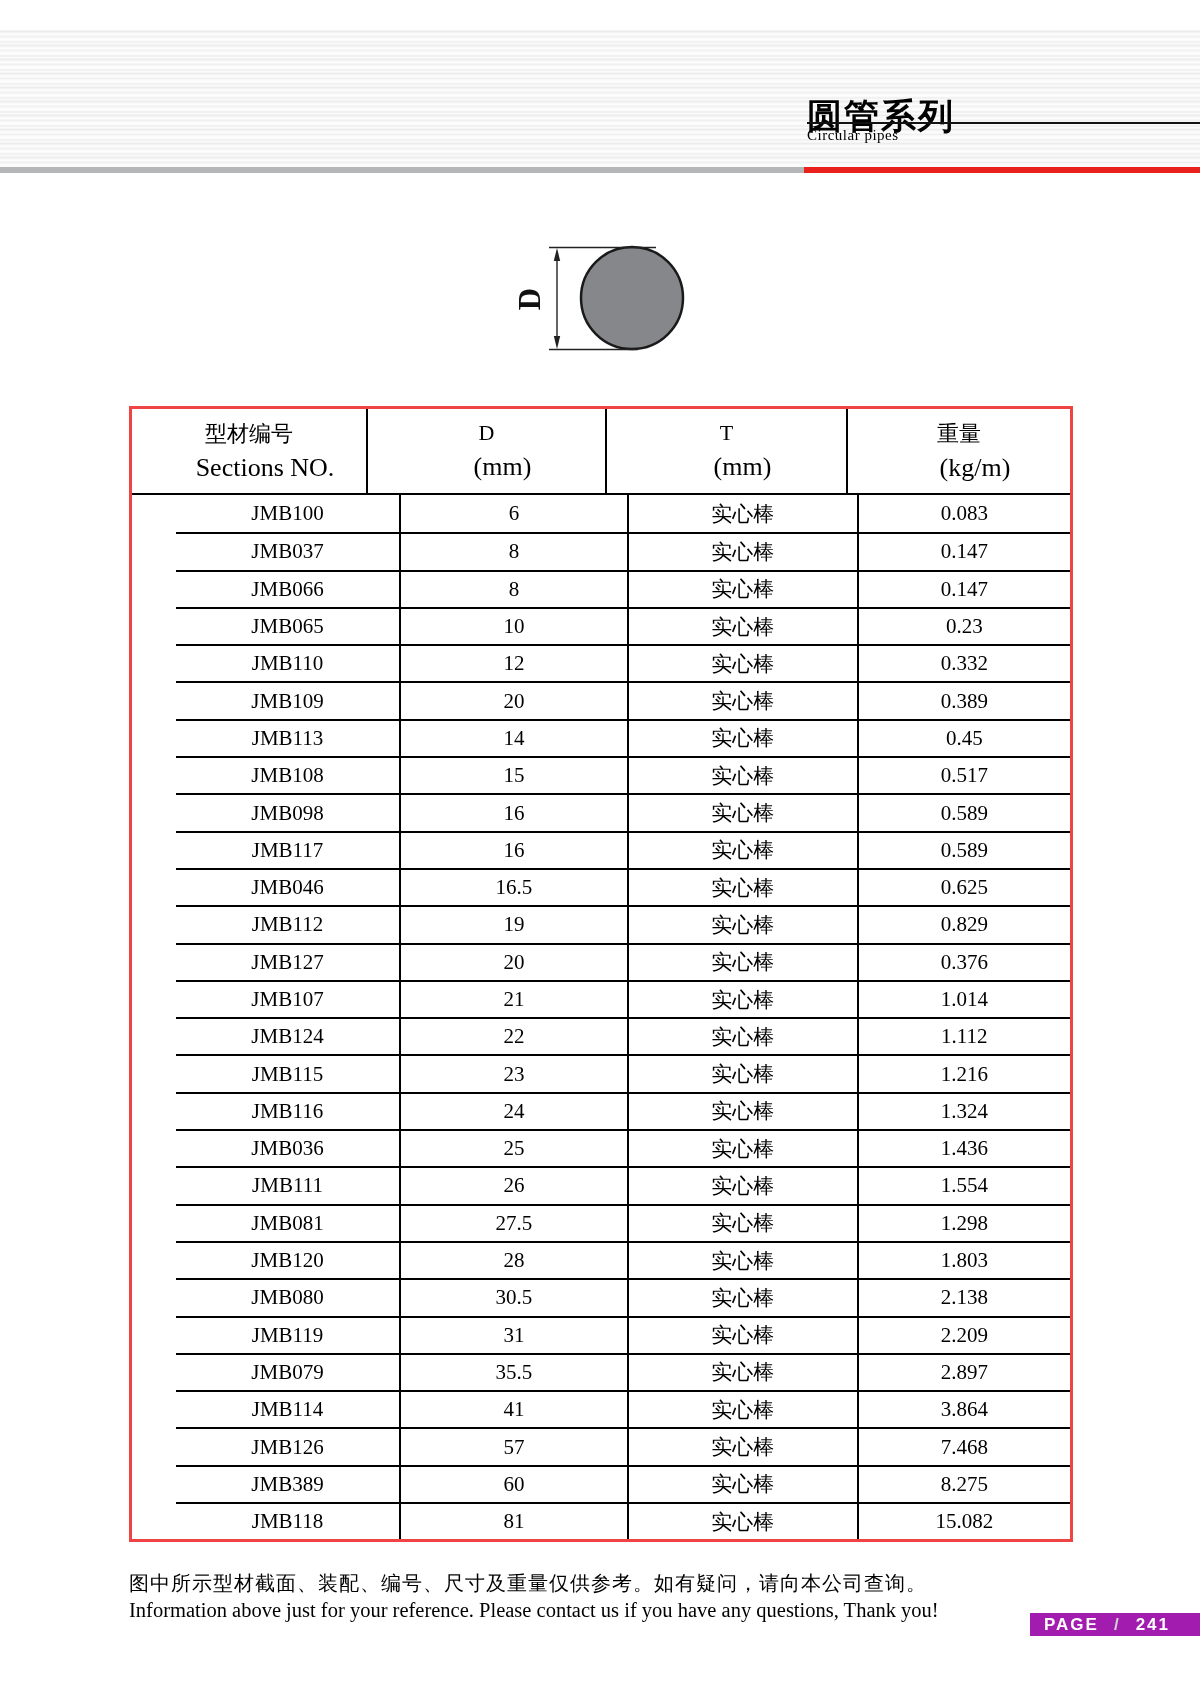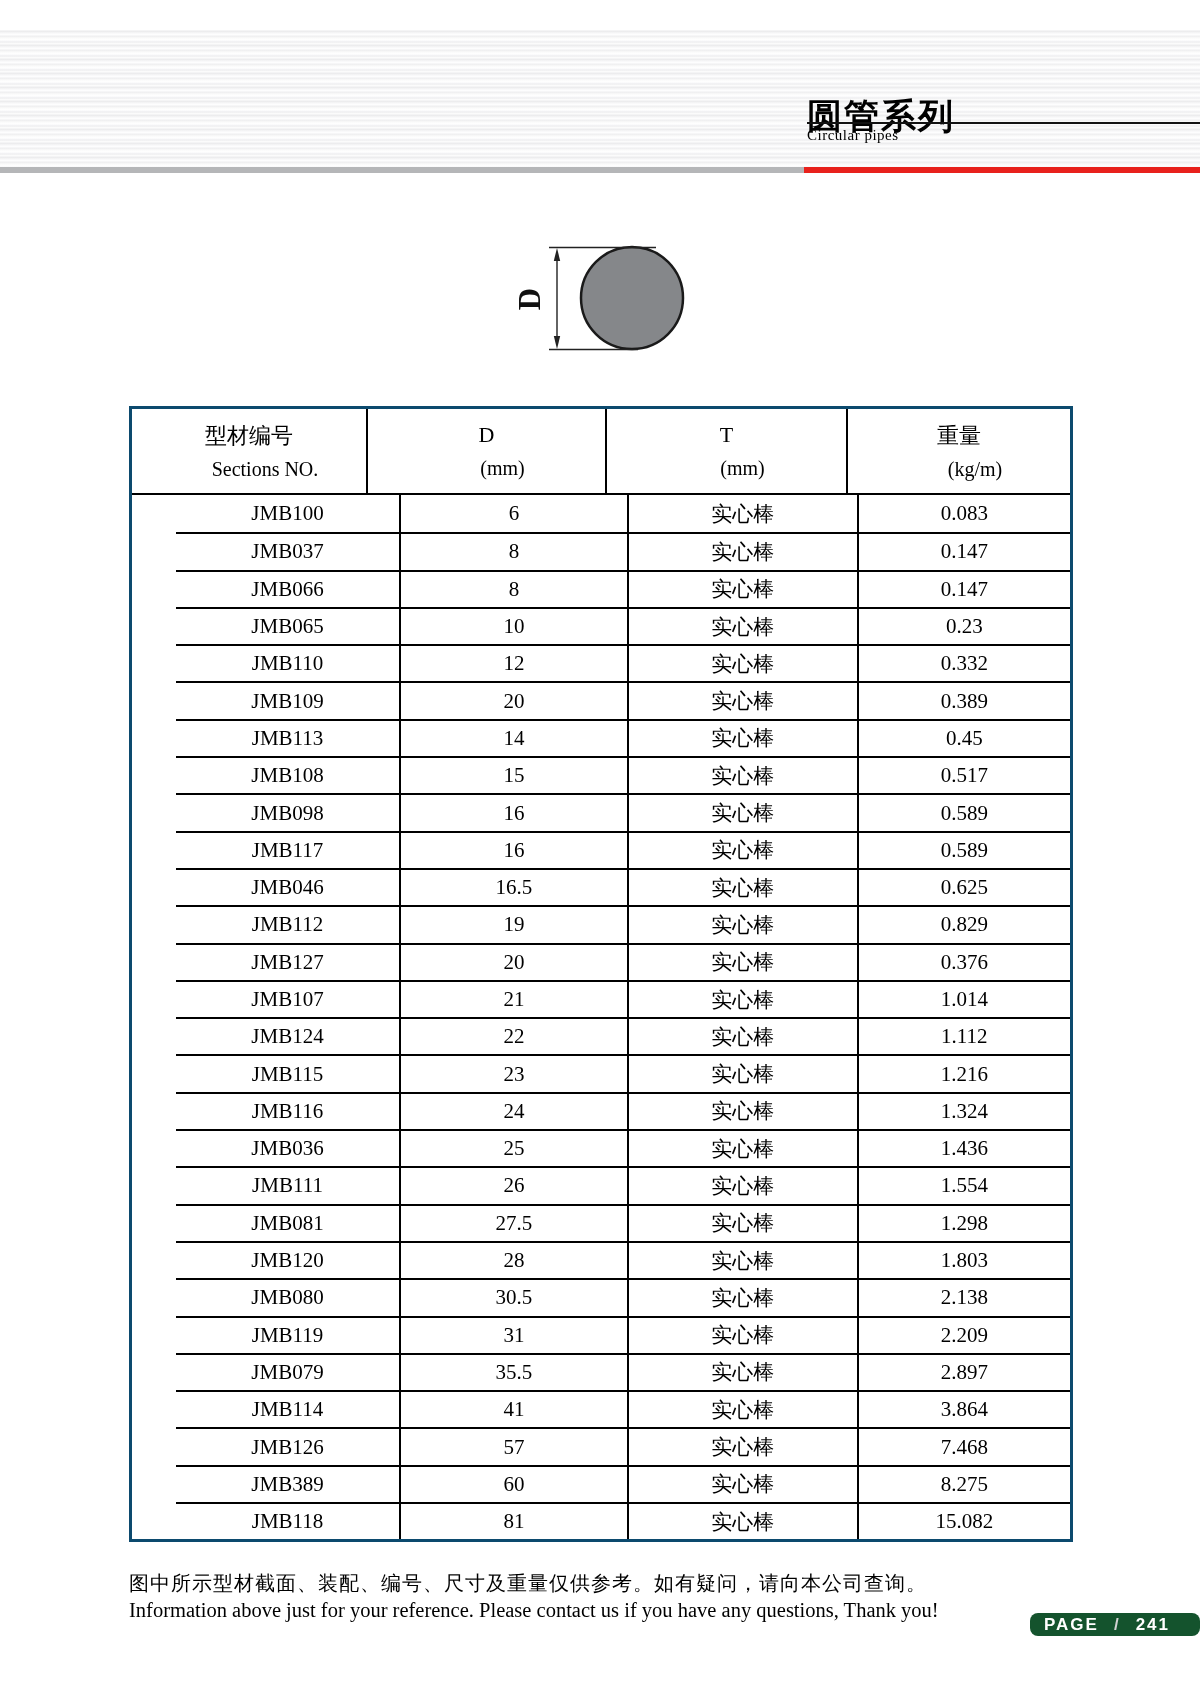--- a/index.html
+++ b/index.html
@@ -36,32 +36,32 @@
   
   .bar-gray { position:absolute; left:0;   top:167px; width:804px; height:6px; }
   .bar-red  { position:absolute; left:804px; top:167px; width:396px; height:6px; }
 
   
   .diagram { position:absolute; left:495px; top:225px; width:220px; height:150px; }
 
   
   .spec-table {
     position:absolute; left:129px; top:406px; width:944px;
-    border:3px solid #0c4a6e; background:#fff;
+    border:3px solid #ef4444; background:#fff;
   }
   .thead {
     display:grid; grid-template-columns:234fr 239fr 241fr 224fr;
     height:86px; border-bottom:2px solid #000;
   }
   .hcell {
     display:flex; flex-direction:column; justify-content:space-evenly; align-items:center;
     padding:5px 0; font-size:22px; border-left:2px solid #000;
   }
   .hcell:first-child { border-left:none; }
-  .hcell .h-sub { font-size:20px;margin-left:32px; }
+  .hcell .h-sub { font-size:26px;margin-left:32px; }
   .tbody { display:block;padding-left:44px; }
   .trow {
     display:grid; grid-template-columns:234fr 239fr 241fr 224fr;
     height:37.3px;
   }
   .trow + .trow { border-top:2px solid #000; }
   .tcell {
     display:flex; align-items:center; justify-content:center;
     font-size:21px; border-left:2px solid #000; overflow:hidden;
   }
@@ -300,17 +300,17 @@
         <div class="tcell">15.082</div>
       </div>
     </div>
 </div>
 
 <div class="note">
   <div class="note-cn">图中所示型材截面、装配、编号、尺寸及重量仅供参考。如有疑问，请向本公司查询。</div>
   <div class="note-en">Information above just for your reference. Please contact us if you have any questions, Thank you!</div>
 </div>
 
-<div class="page-badge" style="background: #14532d; border-radius: 8px;">
+<div class="page-badge" style="background: #a21caf;">
   <span>PAGE</span>
   <span class="slash" style="color: rgb(210, 210, 210);">/</span>
   <span>241</span>
 </div>
 
 </body></html>

